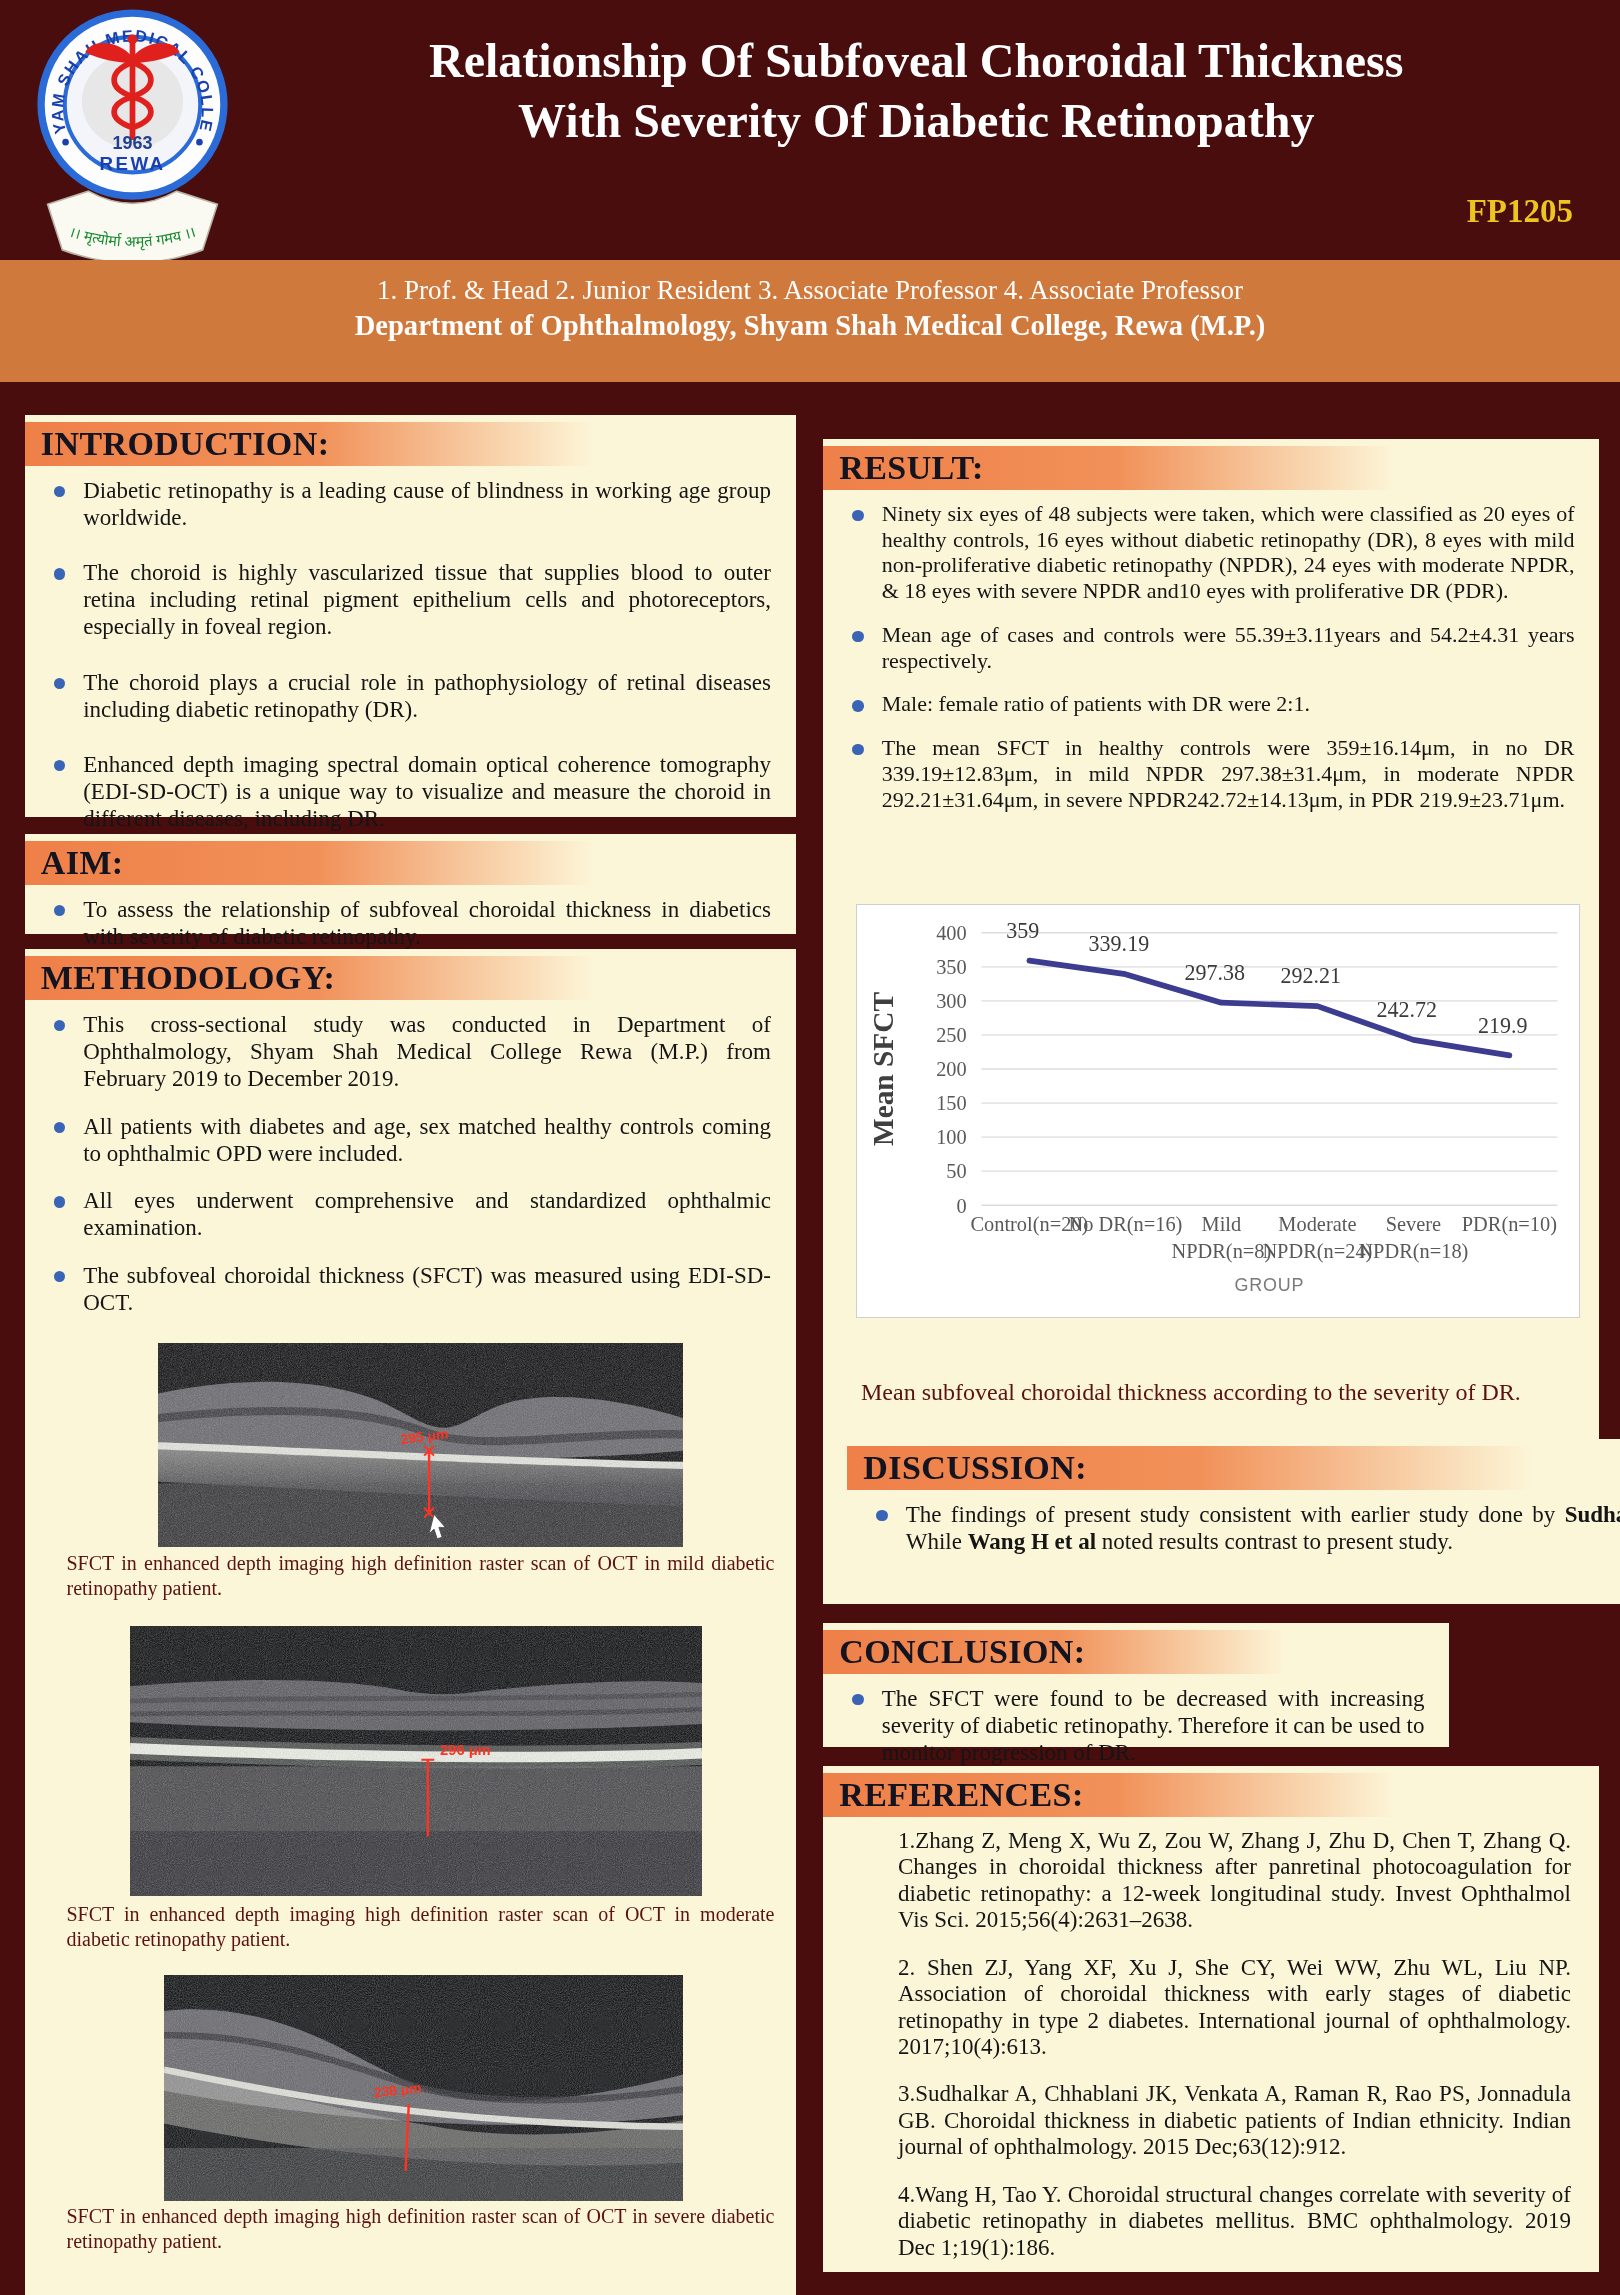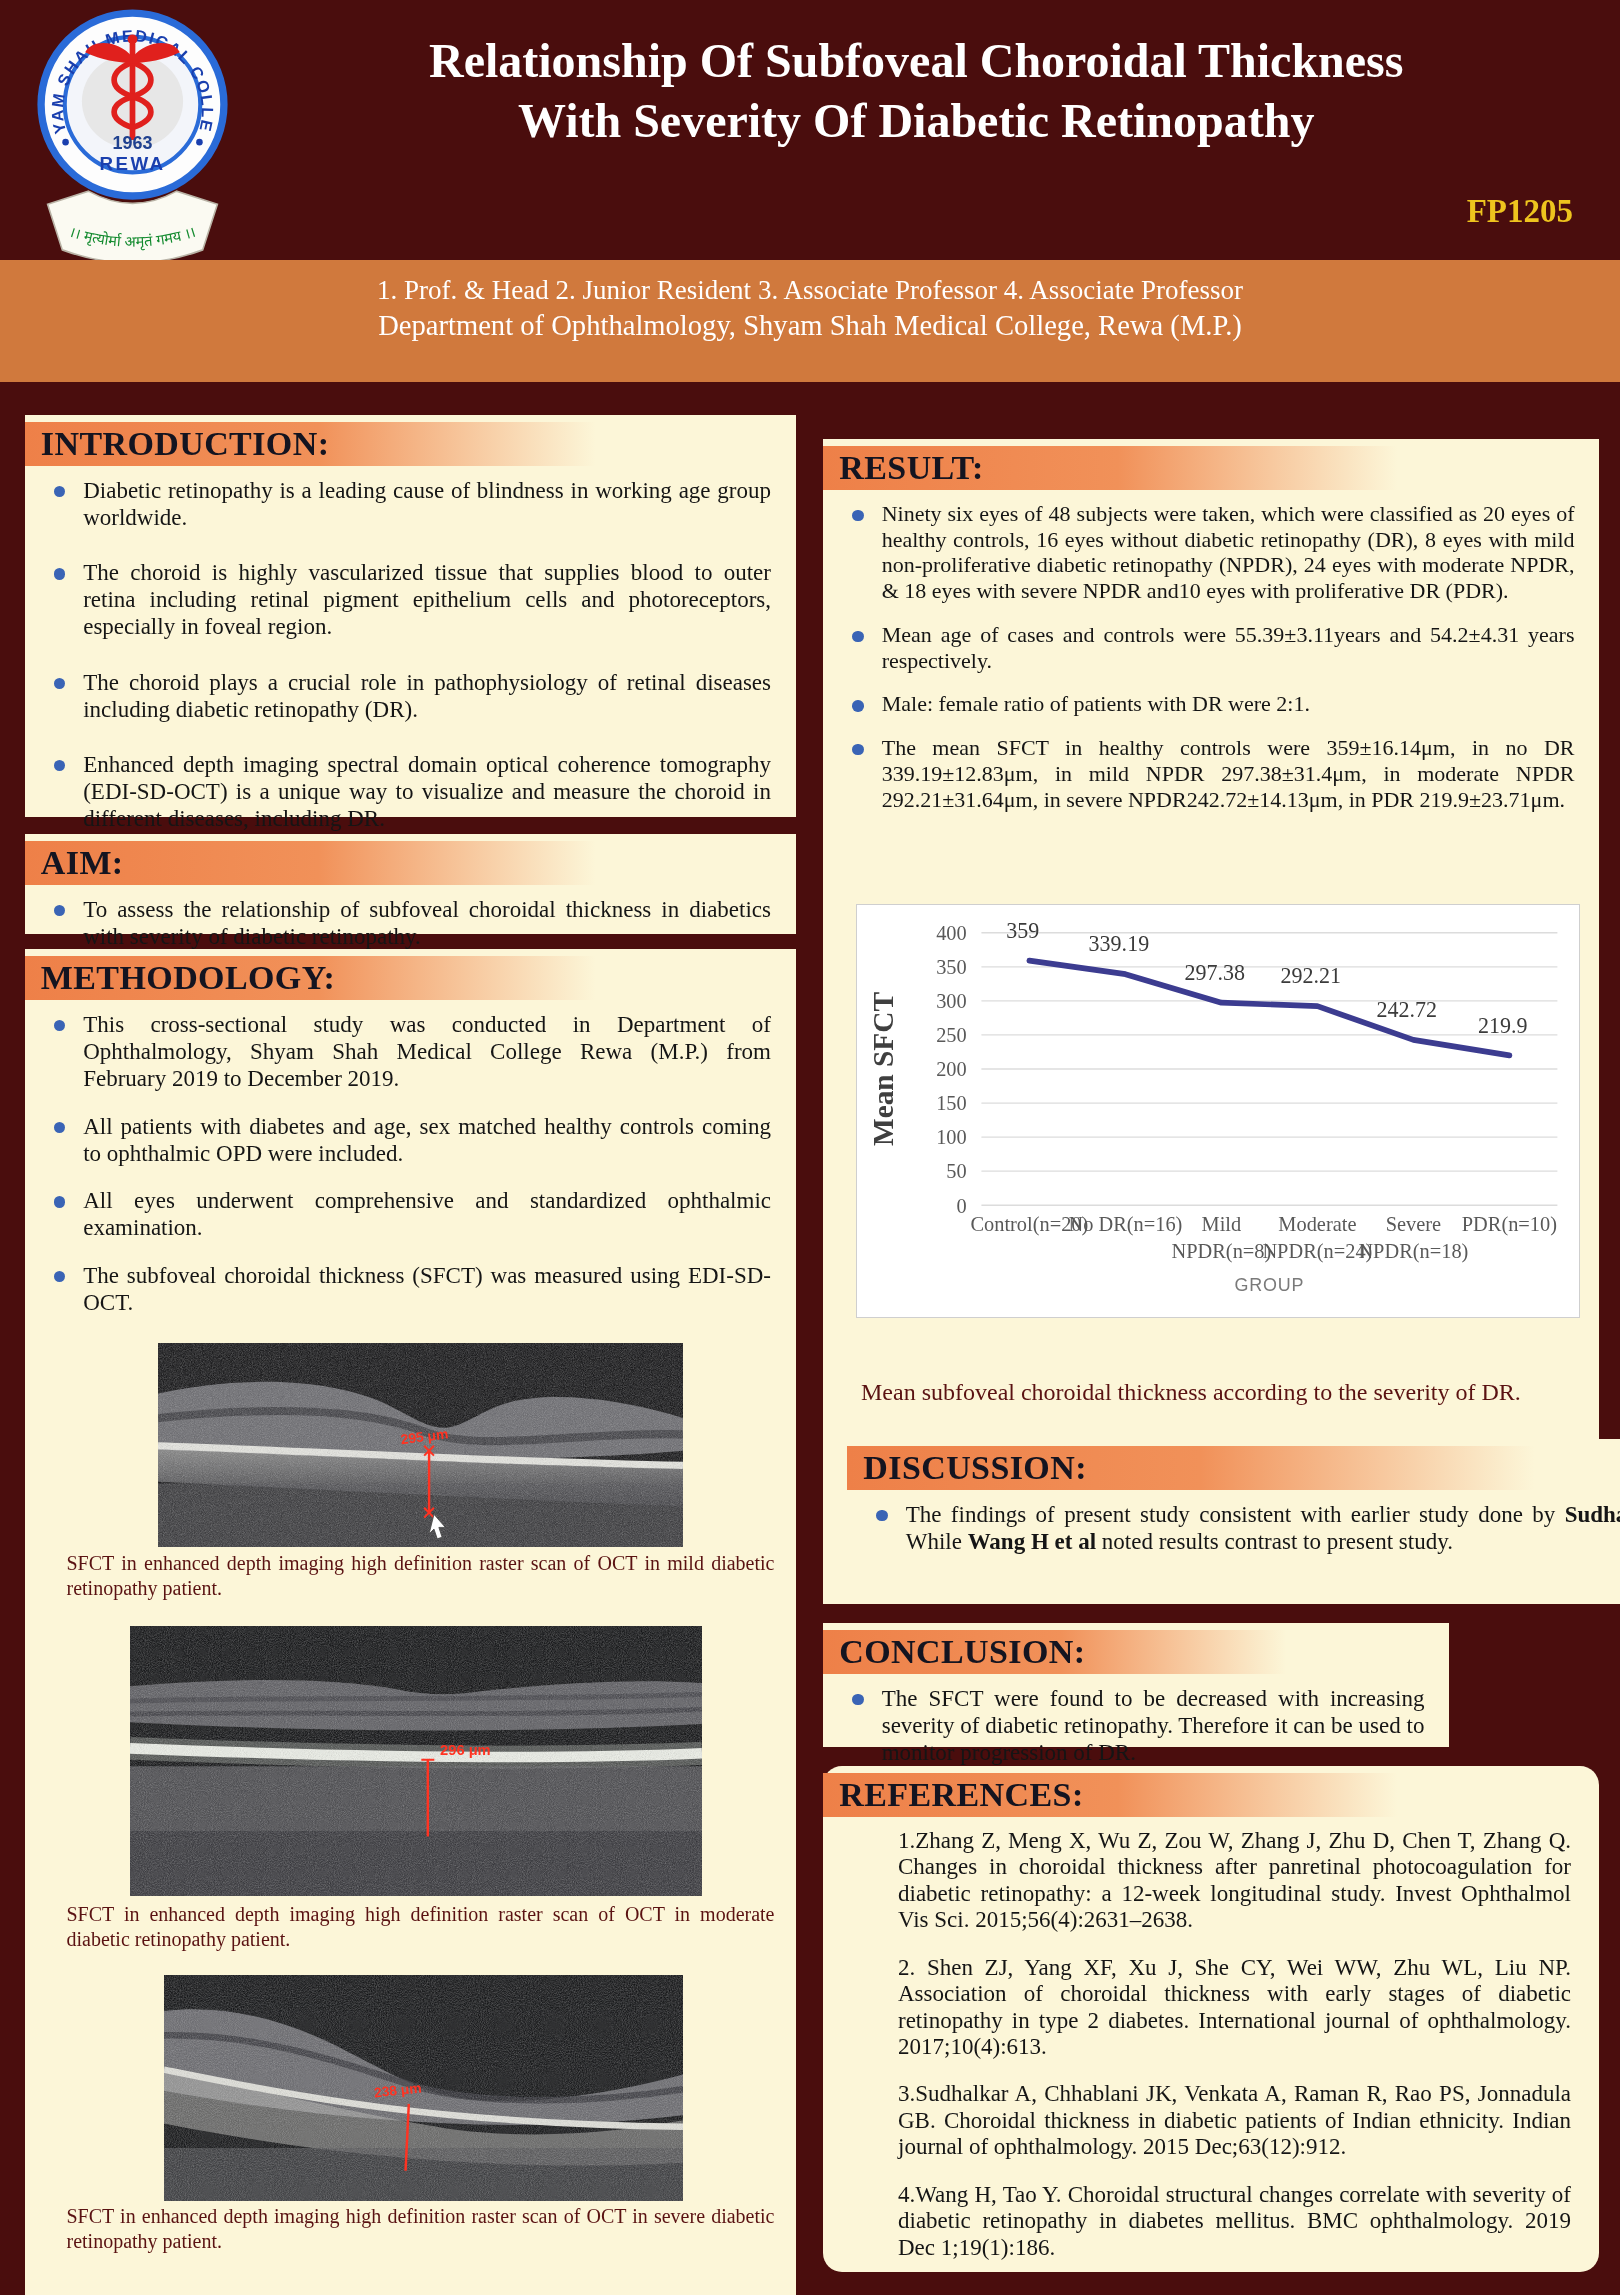--- a/index.html
+++ b/index.html
@@ -7,33 +7,33 @@
           font-family:"Liberation Serif",serif;overflow:hidden;}
 
   
   .title{position:absolute;left:241px;right:28.6px;top:31px;text-align:center;
          color:#ffffff;font-weight:bold;font-size:48px;line-height:1.25;}
   .fp{position:absolute;right:47px;top:193px;color:#eec41e;font-size:33px;font-weight:bold;}
   .authors{position:absolute;left:0;right:0;top:260px;height:122px;background:#d0793d;
            color:#fff;text-align:center;padding-top:10.6px;box-sizing:border-box;}
   .authors .l1{font-size:31px;font-weight:bold;}
   .authors .l2{font-size:27px;margin-top:4.1px;}
-  .authors .l3{font-size:28.6px;font-weight:normal;margin-top:4.1px;}
+  .authors .l3{font-size:28.6px;font-weight:bold;margin-top:4.1px;}
   .authors sup{font-size:58%;}
   .logo{position:absolute;left:36px;top:4.9px;width:193px;height:271px;}
 
   
   .panel{position:absolute;background:#fcf6d8;}
   #p-intro {left:24.5px;  top:415px;  width:771px; height:402px;}
   #p-aim   {left:24.5px;  top:834px; width:771px; height:100px;}
   #p-meth  {left:24.5px;  top:949px; width:771px; height:1558px;}
   #p-result{left:823px;top:439px;  width:776px; height:1006px;}
   #p-disc  {left:823px;top:1439px; width:929px; height:165px;padding-left:24px;}
   #p-conc  {left:823px;top:1623px; width:626px; height:124px;}
-  #p-ref   {left:823px;top:1766px; width:776px; height:506px;border-radius:19px;}
+  #p-ref   {left:823px;top:1766px; width:776px; height:506px;}
 
   .sec-head{height:44px;margin-top:6.5px;display:flex;align-items:center;padding-left:16.3px;
             font-size:34px;font-weight:bold;color:#141420;letter-spacing:0.4px;
             background:linear-gradient(90deg,#ee8048 0%,#f19159 38%,rgba(252,246,216,0) 74%);}
 
   .bullets{padding:11.4px 24.5px 0 26px;}
   .bullet{display:flex;margin-bottom:28px;}
   .dot{flex:none;width:11.4px;height:11.4px;border-radius:50%;background:#3a64b5;margin:9px 18px 0 3.3px;}
   .bullet p{margin:0;font-size:23px;line-height:1.18;color:#151515;text-align:justify;}
 

